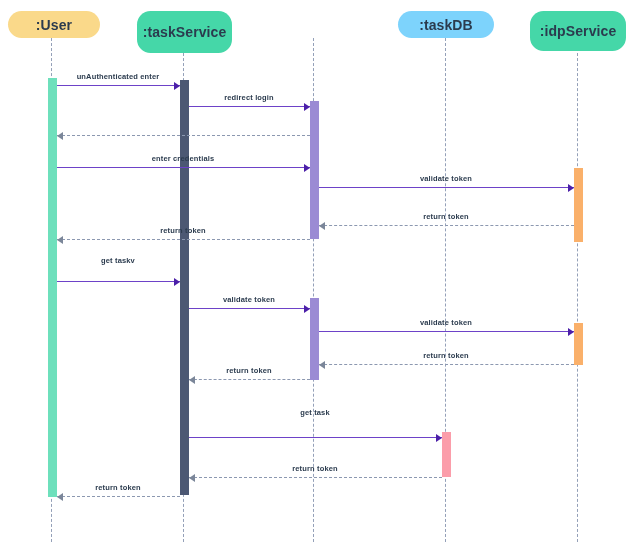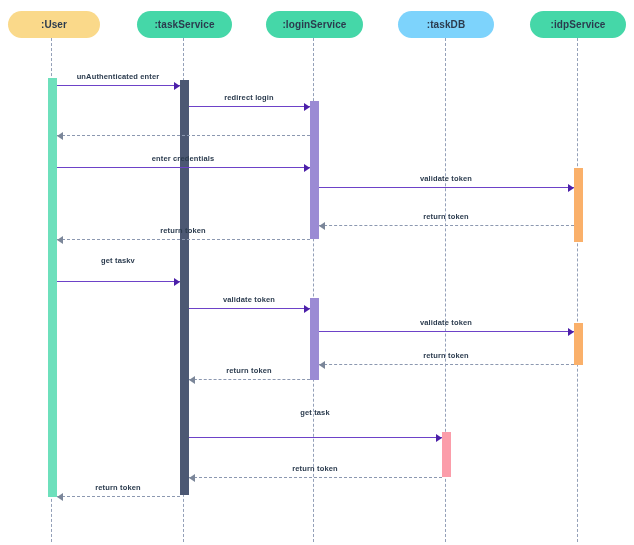--- a/index.html
+++ b/index.html
@@ -21,21 +21,21 @@
   .participant {
     position: absolute;
     height: 27px;
     border-radius: 13.5px;
     display: flex;
     align-items: center;
     justify-content: center;
     box-sizing: border-box;
   }
   .participant .p-label {
-    font-size: 10px;
+    font-size: 14px;
     font-weight: bold;
     color: #2b3b4e;
     letter-spacing: 0.1px;
     white-space: nowrap;
   }
   
   .lifeline {
     position: absolute;
     width: 0;
     border-left: 1.5px dashed #94a0b8;
@@ -85,30 +85,27 @@
 
 <div id="diagram">
     <div class="lifeline" style="left: 51.25px; top: 38px; height: 504px;"></div>
     <div class="lifeline" style="left: 183.25px; top: 38px; height: 504px;"></div>
     <div class="lifeline" style="left: 313.25px; top: 38px; height: 504px;"></div>
     <div class="lifeline" style="left: 445.25px; top: 38px; height: 504px;"></div>
     <div class="lifeline" style="left: 577.25px; top: 38px; height: 504px;"></div>
     <div class="participant" style="left: 8px; top: 11px; width: 92px; height: 27px; background: rgb(250, 217, 138);">
       <span class="p-label">:User</span>
     </div>
-    <div class="participant" style="left: 137px; top: 11px; width: 95px; height: 27px; background: rgb(69, 215, 168);">
+    <div class="participant" style="left: 137px; top: 11px; width: 95px; height: 42px; background: rgb(69, 215, 168);">
       <span class="p-label">:taskService</span>
-    </div>
-    <div class="participant" style="left: 266px; top: 11px; width: 97px; height: 27px; background: rgb(69, 215, 168);">
-      <span class="p-label">:loginService</span>
     </div>
     <div class="participant" style="left: 398px; top: 11px; width: 96px; height: 27px; background: #7dd3fc;">
       <span class="p-label">:taskDB</span>
     </div>
-    <div class="participant" style="left: 530px; top: 11px; width: 96px; height: 27px; background: rgb(69, 215, 168);">
+    <div class="participant" style="left: 530px; top: 11px; width: 96px; height: 40px; background: rgb(69, 215, 168);">
       <span class="p-label">:idpService</span>
     </div>
     <div class="activation" style="left: 47.5px; top: 78px; width: 9px; height: 419px; background: rgb(110, 224, 188);"></div>
     <div class="activation" style="left: 179.5px; top: 80px; width: 9px; height: 415px; background: rgb(76, 88, 115);"></div>
     <div class="activation" style="left: 309.5px; top: 101px; width: 9px; height: 138px; background: rgb(155, 139, 212);"></div>
     <div class="activation" style="left: 573.5px; top: 168px; width: 9px; height: 74px; background: rgb(250, 176, 106);"></div>
     <div class="activation" style="left: 309.5px; top: 298px; width: 9px; height: 82px; background: rgb(155, 139, 212);"></div>
     <div class="activation" style="left: 573.5px; top: 323px; width: 9px; height: 42px; background: rgb(250, 176, 106);"></div>
     <div class="activation" style="left: 441.5px; top: 432px; width: 9px; height: 45px; background: rgb(251, 157, 170);"></div>
     <div class="msg-line" style="left: 56.5px; top: 85px; width: 123px;"></div>

